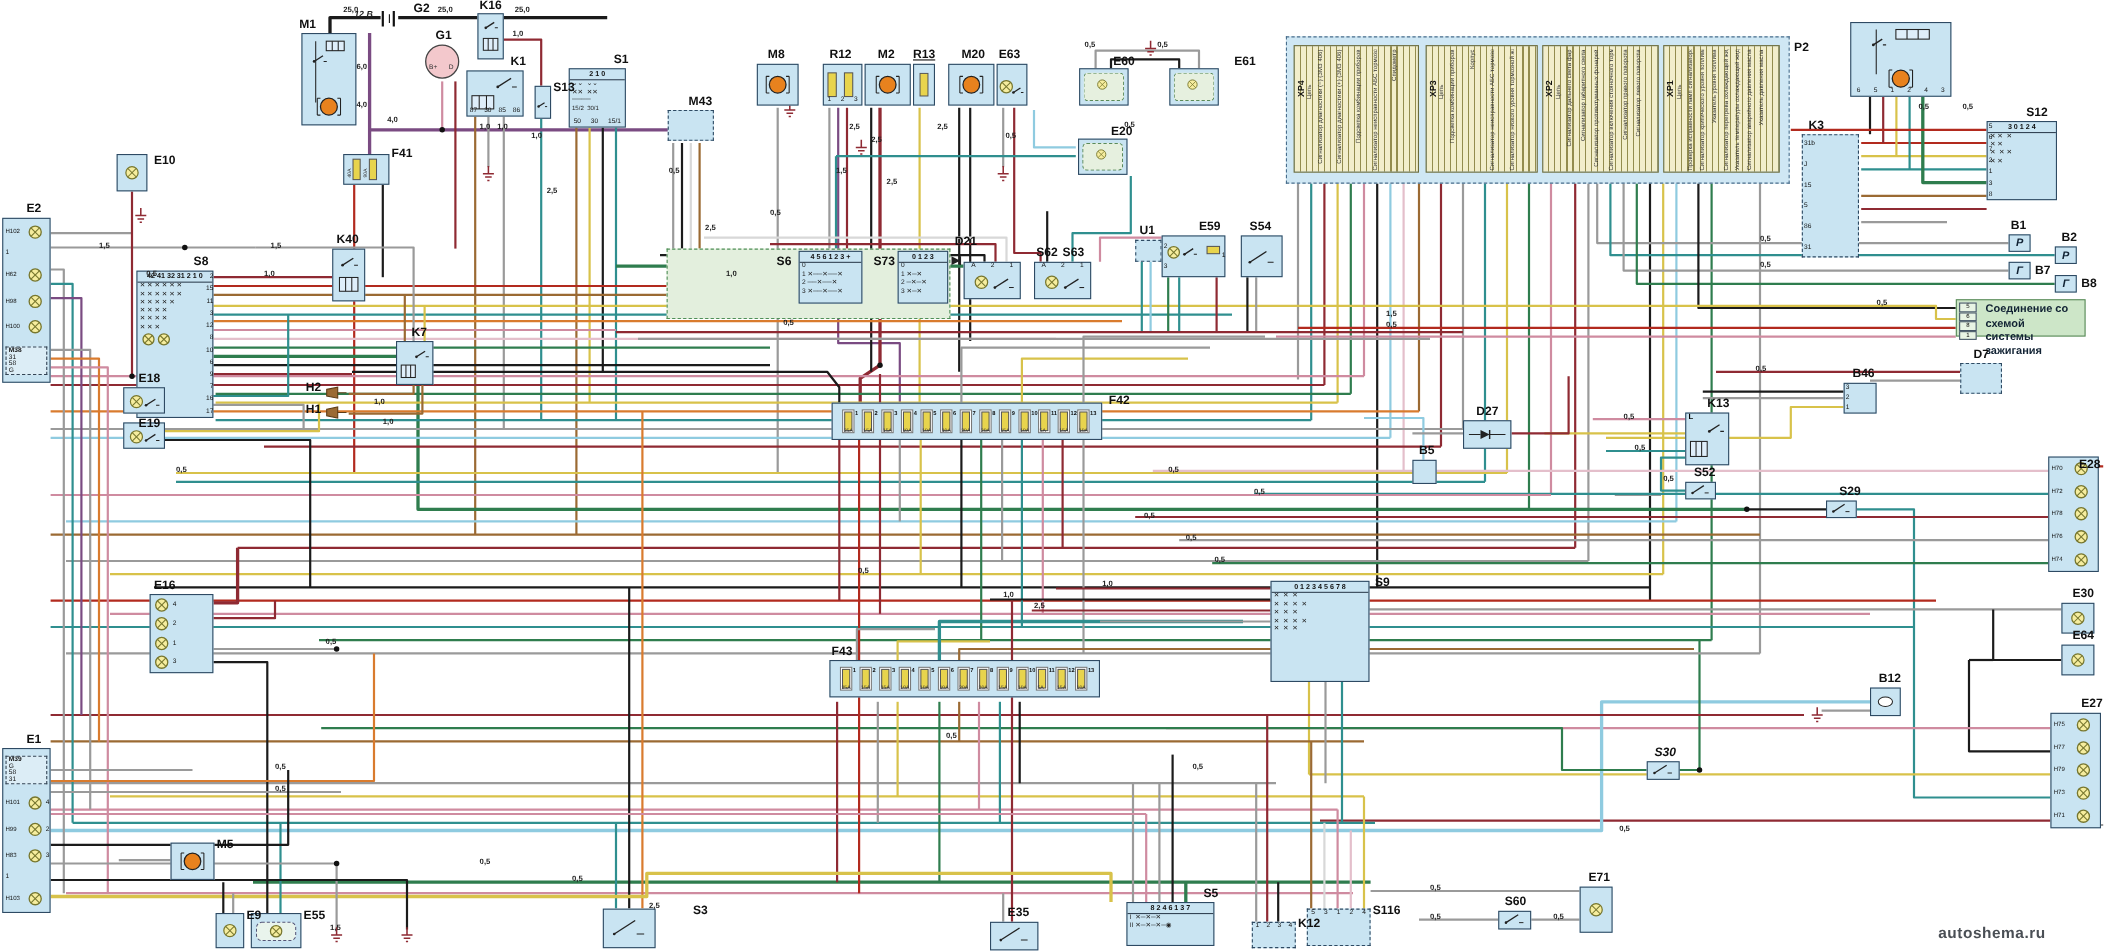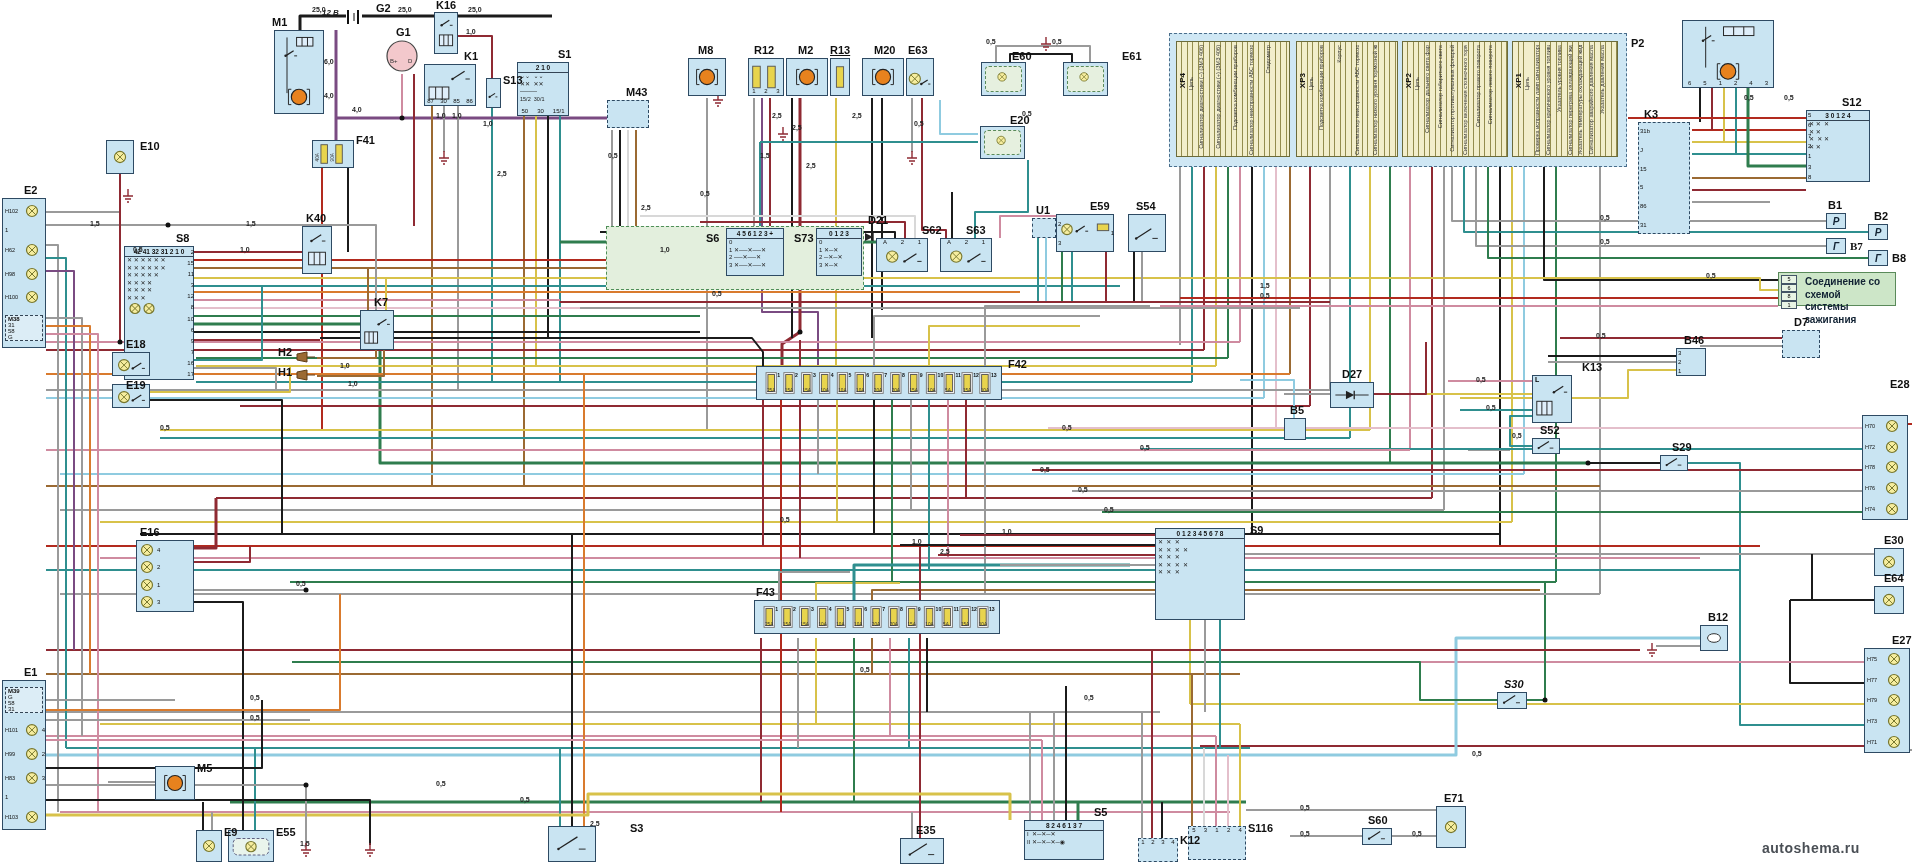--- a/index.html
+++ b/index.html
@@ -574,21 +574,21 @@
       <div class="letter">Р</div>
     </div>
     <div class="clabel" style="left: 1828px; top: 199px;">B1</div>
     <div class="comp" style="left: 1868px; top: 224px; width: 20px; height: 16px;">
       <div class="letter">Р</div>
     </div>
     <div class="clabel" style="left: 1874px; top: 210px;">B2</div>
     <div class="comp" style="left: 1826px; top: 238px; width: 20px; height: 16px;">
       <div class="letter">Г</div>
     </div>
-    <div class="clabel" style="left: 1850px; top: 240px; font-family: Liberation Serif, serif;">B7</div>
+    <div class="clabel" style="left: 1850px; top: 240px;">B7</div>
     <div class="comp" style="left: 1868px; top: 250px; width: 20px; height: 16px;">
       <div class="letter">Г</div>
     </div>
     <div class="clabel" style="left: 1892px; top: 252px;">B8</div>
     <div class="comp notebox" style="left: 1778px; top: 272px; width: 118px; height: 34px;">
       <div class="notegrid">
         <div>5</div>
         <div>6</div>
         <div>8</div>
         <div>1</div>
@@ -608,21 +608,21 @@
     </div>
     <div class="clabel" style="left: 1684px; top: 334px;">B46</div>
     <div class="comp" style="left: 1532px; top: 375px; width: 40px; height: 48px;"><svg width="38" height="46" viewBox="0 0 40 48">
         <rect x="4" y="26.400000000000002" width="16" height="14.399999999999999" fill="#dfeefa" stroke="#222"></rect>
         <line x1="9.333333333333332" y1="26.400000000000002" x2="9.333333333333332" y2="40.8" stroke="#222"></line>
         <line x1="14.666666666666666" y1="26.400000000000002" x2="14.666666666666666" y2="40.8" stroke="#222"></line>
         <circle cx="22" cy="16.799999999999997" r="1.3" fill="#222"></circle>
         <path d="M22,16.799999999999997 l9.799999999999999,-6.3" stroke="#222" stroke-width="1.3" fill="none"></path>
         <line x1="32.5" y1="16.799999999999997" x2="36" y2="16.799999999999997" stroke="#222"></line>
       </svg><div style="position: absolute; left: 2px; top: 0px; font-size: 7px; font-weight: bold;">L</div></div>
-    <div class="clabel" style="left: 1552px; top: 361px; margin-left: 30px;">K13</div>
+    <div class="clabel" style="left: 1552px; top: 361px;">K13</div>
     <div class="comp" style="left: 1532px; top: 438px; width: 28px; height: 16px;"><svg width="26" height="14" viewBox="0 0 28 16">
         <circle cx="5.6000000000000005" cy="10.4" r="1.3" fill="#222"></circle>
         <path d="M5.6000000000000005,10.4 l11.76,-7.5600000000000005" stroke="#222" stroke-width="1.3" fill="none"></path>
         <line x1="18.200000000000003" y1="10.4" x2="22.400000000000002" y2="10.4" stroke="#222"></line>
       </svg></div>
     <div class="clabel" style="left: 1540px; top: 424px;">S52</div>
     <div class="comp" style="left: 1660px; top: 455px; width: 28px; height: 16px;"><svg width="26" height="14" viewBox="0 0 28 16">
         <circle cx="5.6000000000000005" cy="10.4" r="1.3" fill="#222"></circle>
         <path d="M5.6000000000000005,10.4 l11.76,-7.5600000000000005" stroke="#222" stroke-width="1.3" fill="none"></path>
         <line x1="18.200000000000003" y1="10.4" x2="22.400000000000002" y2="10.4" stroke="#222"></line>
@@ -663,21 +663,21 @@
       </div>
       <div class="stackrow">
         <span style="width: 17px; font-size: 5.5px;">H74</span>
         <svg width="16" height="14" viewBox="0 0 16 14">
           <circle cx="8" cy="7" r="5.5" fill="#f6ed9e" stroke="#77772f" stroke-width="1.2"></circle>
           <line x1="4.15" y1="3.1500000000000004" x2="11.85" y2="10.85" stroke="#77772f"></line>
           <line x1="4.15" y1="10.85" x2="11.85" y2="3.1500000000000004" stroke="#77772f"></line>
         </svg>
       </div>
     </div>
-    <div class="clabel" style="left: 1890px; top: 378px;">E28</div>
+    <div class="clabel" style="left: 1890px; top: 416px;">E28</div>
     <div class="comp" style="left: 1874px; top: 548px; width: 30px; height: 28px;"><svg width="28" height="26" viewBox="0 0 30 28">
         <circle cx="15" cy="14" r="6" fill="#f6ed9e" stroke="#77772f" stroke-width="1.2"></circle>
         <line x1="10.8" y1="9.8" x2="19.2" y2="18.2" stroke="#77772f"></line>
         <line x1="10.8" y1="18.2" x2="19.2" y2="9.8" stroke="#77772f"></line>
       </svg></div>
     <div class="clabel" style="left: 1884px; top: 534px;">E30</div>
     <div class="comp" style="left: 1874px; top: 586px; width: 30px; height: 28px;"><svg width="28" height="26" viewBox="0 0 30 28">
         <circle cx="15" cy="14" r="6" fill="#f6ed9e" stroke="#77772f" stroke-width="1.2"></circle>
         <line x1="10.8" y1="9.8" x2="19.2" y2="18.2" stroke="#77772f"></line>
         <line x1="10.8" y1="18.2" x2="19.2" y2="9.8" stroke="#77772f"></line>
@@ -922,21 +922,21 @@
         <line x1="11.4" y1="22.900000000000002" x2="19.799999999999997" y2="14.500000000000004" stroke="#77772f"></line>
         <circle cx="28.6" cy="23.799999999999997" r="1.3" fill="#222"></circle>
         <path d="M28.6,23.799999999999997 l12.739999999999998,-8.19" stroke="#222" stroke-width="1.3" fill="none"></path>
         <line x1="42.25" y1="23.799999999999997" x2="46.8" y2="23.799999999999997" stroke="#222"></line>
       </svg></div>
     <div class="pinrow" style="left: 876px; width: 52px; top: 239px;">
       <span>А</span>
       <span>2</span>
       <span>1</span>
     </div>
-    <div class="clabel" style="left: 922px; top: 224px;">S62</div>
+    <div class="clabel" style="left: 942px; top: 224px;">S62</div>
     <div class="comp" style="left: 940px; top: 238px; width: 52px; height: 34px;"><svg width="50" height="32" viewBox="0 0 52 34">
         <circle cx="15.6" cy="18.700000000000003" r="6" fill="#f6ed9e" stroke="#77772f" stroke-width="1.2"></circle>
         <line x1="11.4" y1="14.500000000000004" x2="19.799999999999997" y2="22.900000000000002" stroke="#77772f"></line>
         <line x1="11.4" y1="22.900000000000002" x2="19.799999999999997" y2="14.500000000000004" stroke="#77772f"></line>
         <circle cx="28.6" cy="23.799999999999997" r="1.3" fill="#222"></circle>
         <path d="M28.6,23.799999999999997 l12.739999999999998,-8.19" stroke="#222" stroke-width="1.3" fill="none"></path>
         <line x1="42.25" y1="23.799999999999997" x2="46.8" y2="23.799999999999997" stroke="#222"></line>
       </svg></div>
     <div class="pinrow" style="left: 940px; width: 52px; top: 239px;">
       <span>А</span>

